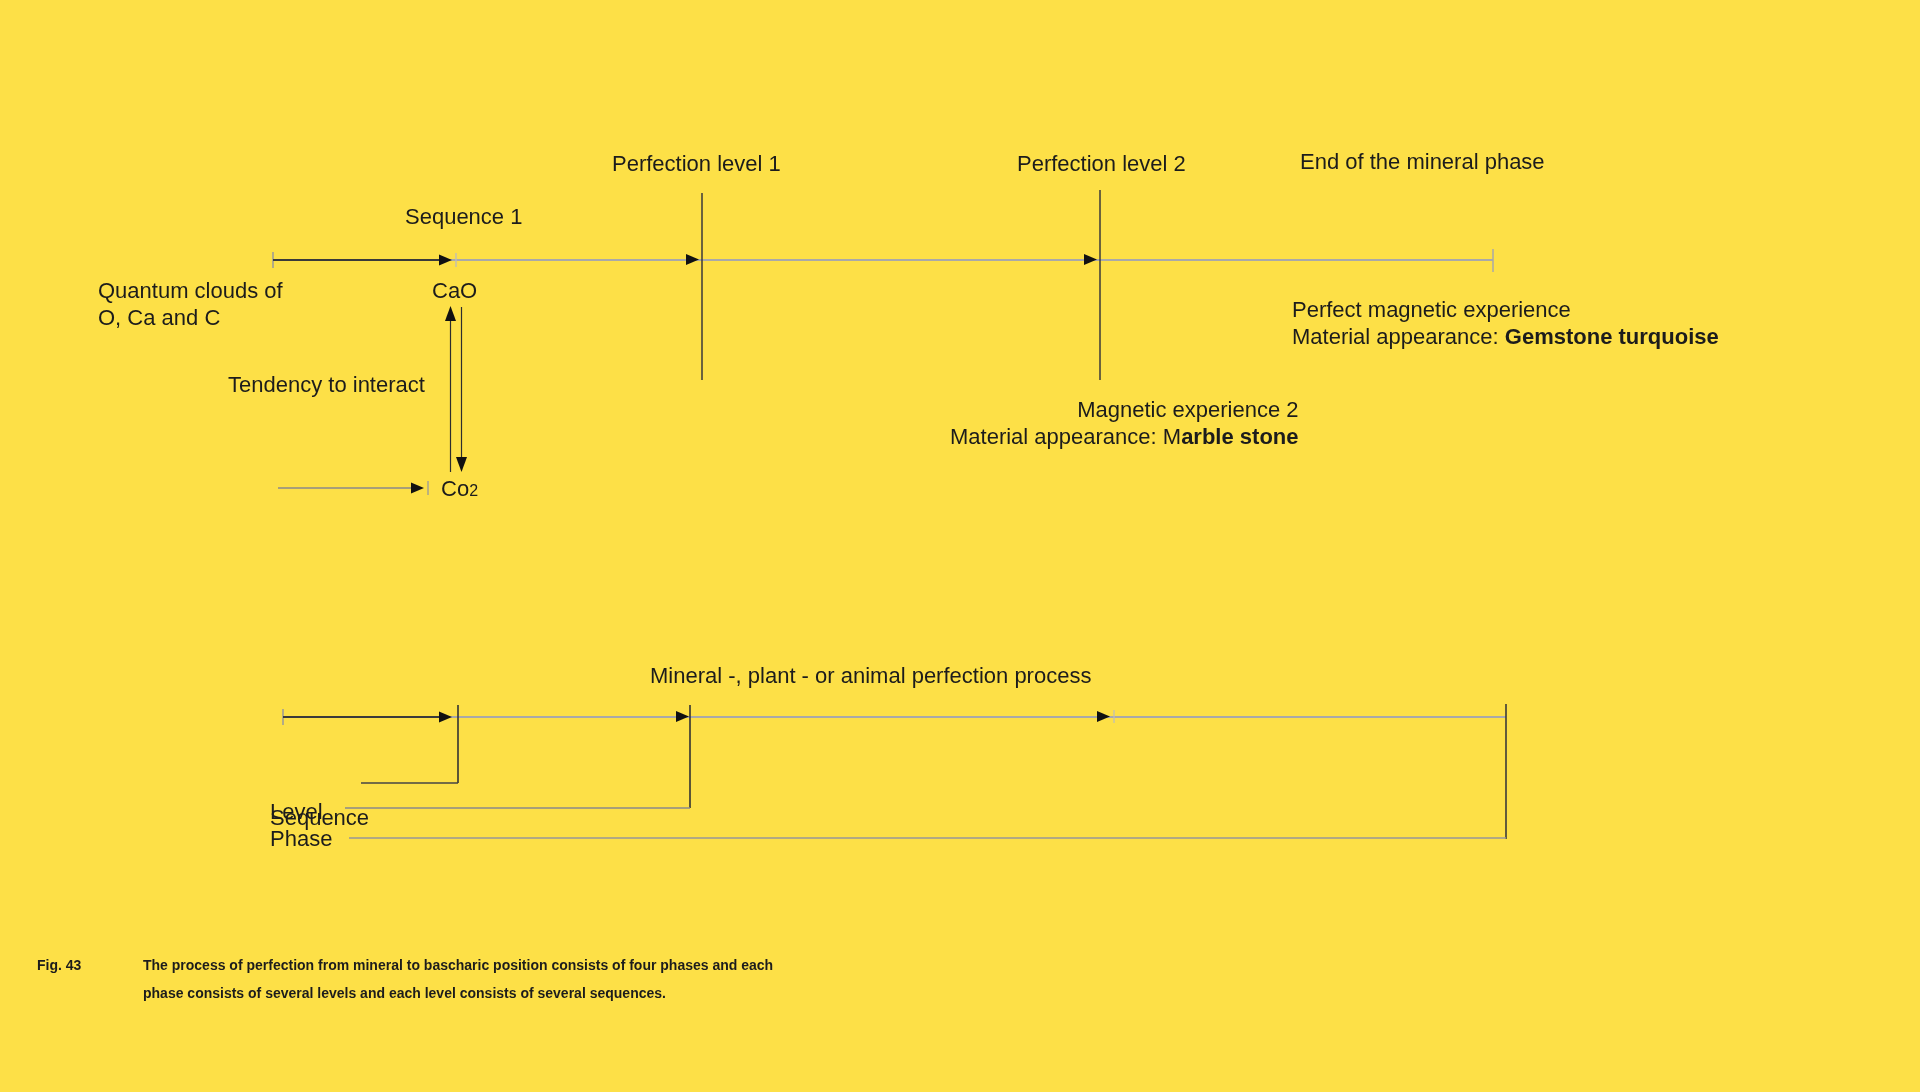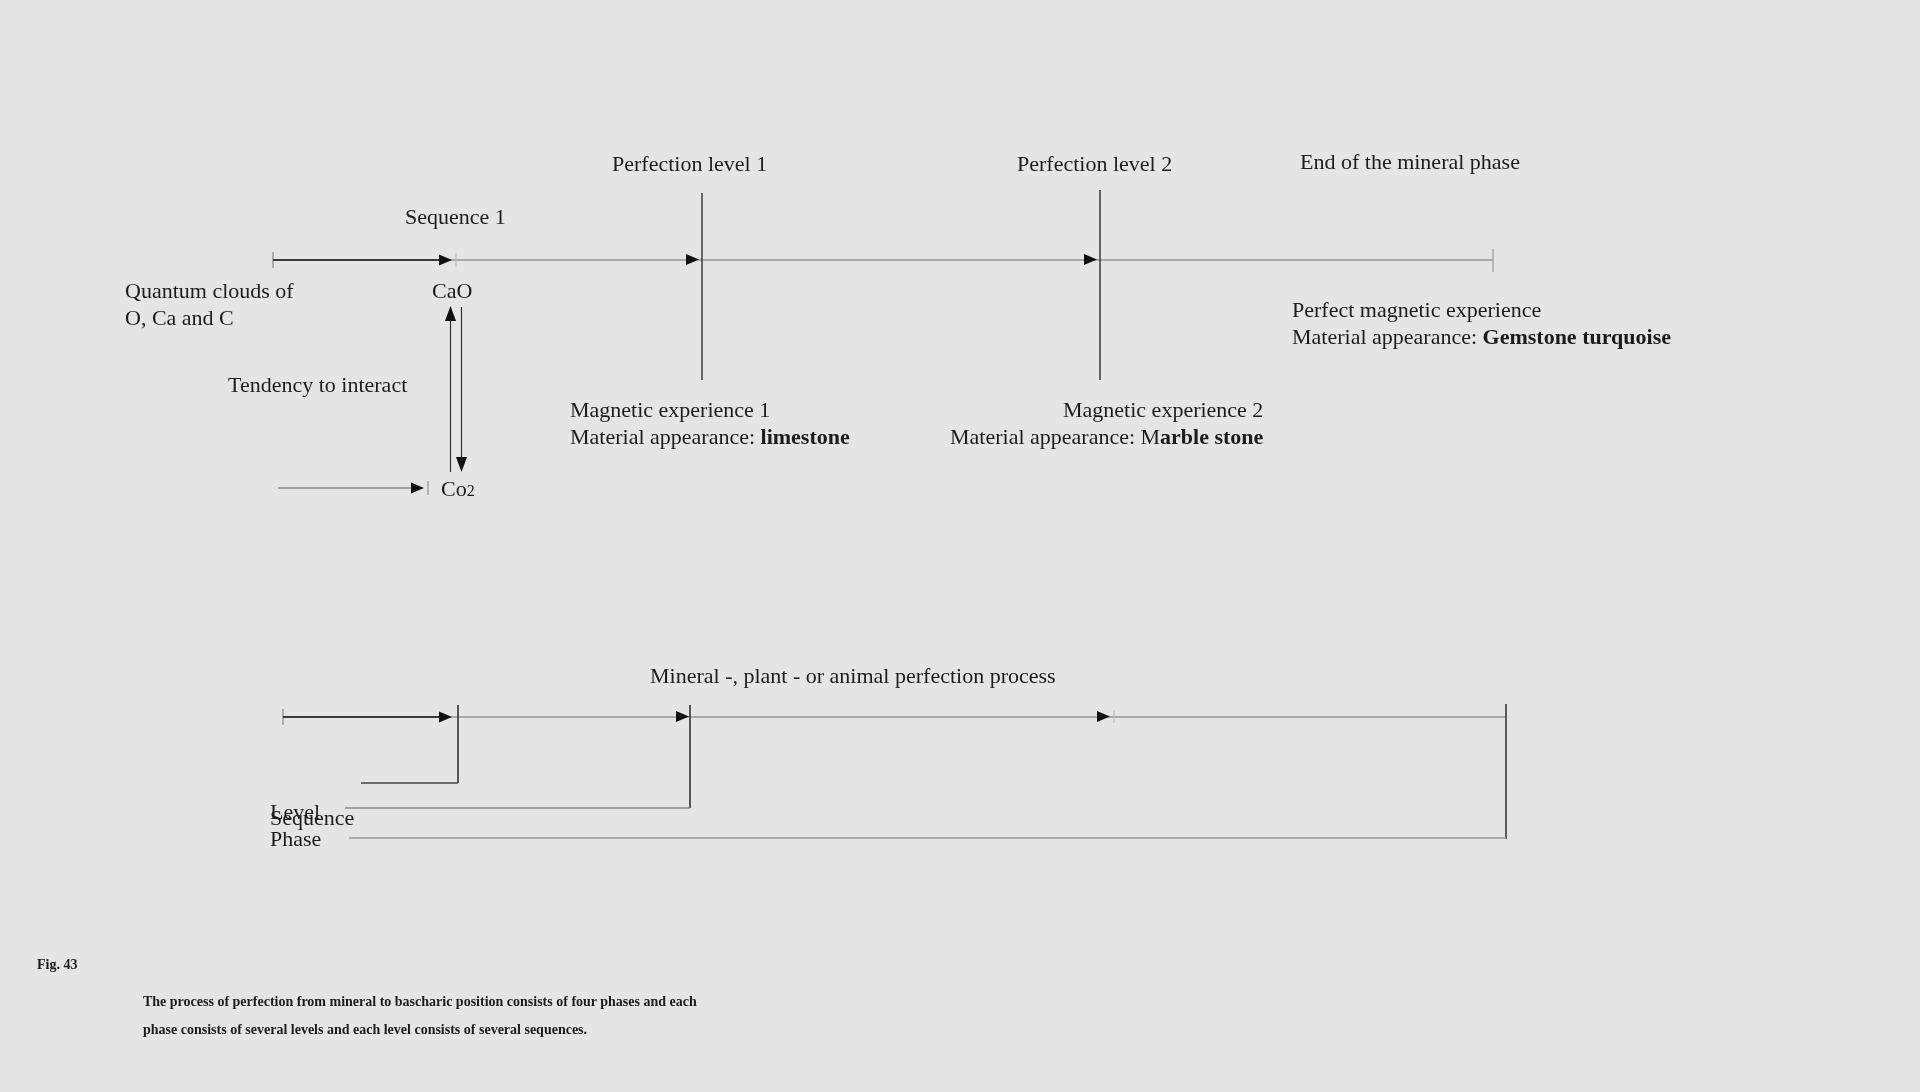--- a/index.html
+++ b/index.html
@@ -1,17 +1,17 @@
 <!DOCTYPE html>
 <html><head>
 <meta charset="utf-8">
 <style>
   html,body{margin:0;padding:0;background:#ffffff;}
-  #page{position:relative;width:1920px;height:1092px;background:#e5e5e5;overflow:hidden;
-        font-family:Liberation Serif, serif;color:#1c1c1c;}
+  #page{position:relative;width:1920px;height:1092px;background:#fde047;overflow:hidden;
+        font-family:Liberation Sans, sans-serif;color:#1c1c1c;}
   .lbl{position:absolute;font-size:22px;line-height:27px;white-space:nowrap;}
   .blk{position:absolute;font-size:22px;line-height:27px;white-space:nowrap;}
   .b{font-weight:bold;}
   .sub{font-size:16px;}
   svg{position:absolute;left:0;top:0;}
   .caption{position:absolute;font-weight:bold;font-size:14px;line-height:28px;white-space:nowrap;}
 </style>
 </head>
 <body>
 
@@ -58,50 +58,46 @@
       <line x1="349" y1="838" x2="1506" y2="838" stroke="#979797" stroke-width="1.3"></line>
     </g>
   </svg>
 
   <div class="lbl" style="left:612px;top:150px;">Perfection level 1</div>
   <div class="lbl" style="left:1017px;top:150px;">Perfection level 2</div>
   <div class="lbl" style="left:1300px;top:148px;text-align:center;">End of the mineral phase</div>
 
   <div class="lbl" style="left:405px;top:203px;">Sequence 1</div>
 
-  <div class="blk" style="left:98px;top:277px;margin-left:27px;">
+  <div class="blk" style="left:98px;top:277px;">
     <div>Quantum clouds of</div>
     <div>O, Ca and C</div>
   </div>
 
   <div class="lbl" style="left:432px;top:277px;">CaO</div>
   <div class="lbl" style="left:228px;top:371px;">Tendency to interact</div>
 
   <div class="lbl" style="left:441px;top:475px;"><span>Co</span><span class="sub">2</span></div>
 
 
-  <div class="blk" style="left:570px;top:396px;">
-    <div>Magnetic experience 1</div>
-    <div><span>Material appearance: </span><span class="b">limestone</span></div>
-  </div>
 
   <div class="blk" style="left:950px;top:396px;text-align:right;">
     <div>Magnetic experience 2</div>
     <div><span>Material appearance: M</span><span class="b">arble stone</span></div>
   </div>
 
   <div class="blk" style="left:1292px;top:296px;">
     <div>Perfect magnetic experience</div>
     <div><span>Material appearance: </span><span class="b">Gemstone turquoise</span></div>
   </div>
 
   <div class="lbl" style="left:650px;top:662px;">Mineral -, plant - or animal perfection process</div>
   <div class="lbl" style="left:270px;top:772px;margin-top:32px;">Sequence</div>
   <div class="lbl" style="left:270px;top:798px;">Level</div>
   <div class="lbl" style="left:270px;top:825px;">Phase</div>
 
   <div class="caption" style="left:37px;top:951px;">Fig. 43</div>
-  <div class="caption" style="left:143px;top:951px;margin-top:37px;">
+  <div class="caption" style="left:143px;top:951px;">
     <div>The process of perfection from mineral to bascharic position consists of four phases and each</div>
     <div>phase consists of several levels and each level consists of several sequences.</div>
   </div>
 
 </div>
 
 </body></html>

